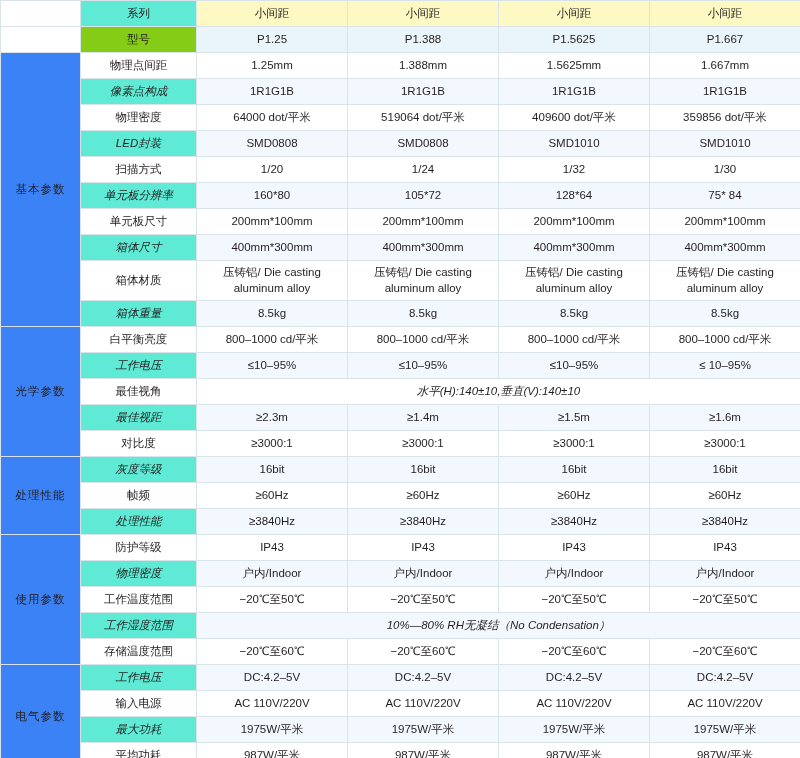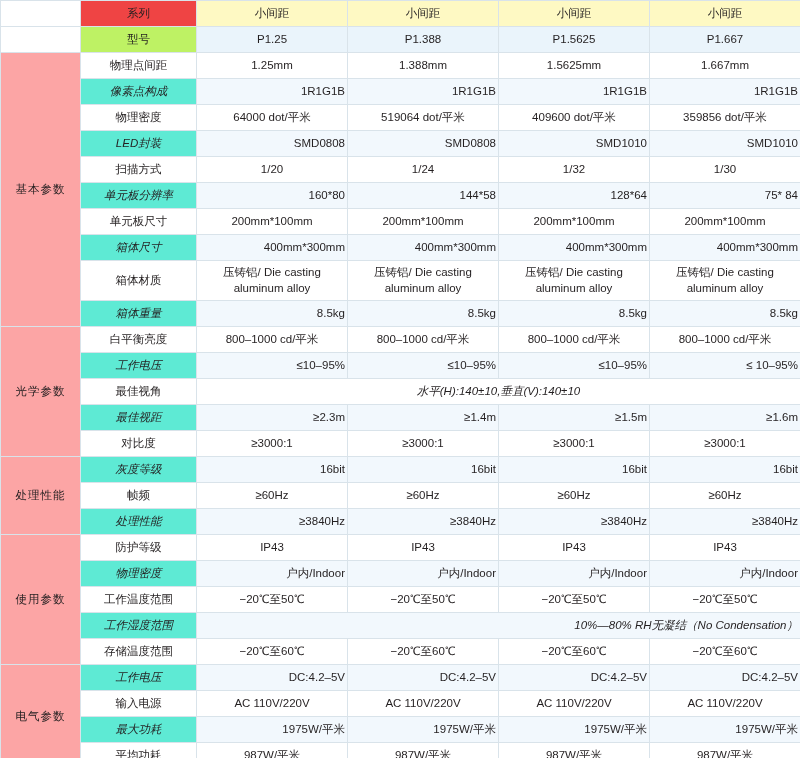--- a/index.html
+++ b/index.html
@@ -26,50 +26,50 @@
     padding: 4px 2px;
     height: 26px;
   }
   
   col.c-group { width: 80px; }
   col.c-label { width: 116px; }
   col.c-val   { width: 151px; }
 
   
   td.group {
-    background: #fca5a5;
+    background: #3b82f6;
     font-size: 12.5px;
     letter-spacing: 1px;
     color: #231f20;
   }
   
   td.label {
     background: #ffffff;
     font-size: 11.5px;
   }
   td.label.alt { background: #5eead4; font-style: italic; }
   
   td.val { background: #ffffff; }
-  td.val.alt { background: #f2f8fd; text-align: right; }
+  td.val.alt { background: #f2f8fd; }
 
   
   td.hdr-label {
-    background: #ef4444;
+    background: #5eead4;
     font-size: 12.5px;
   }
   td.hdr-val {
     background: #fef9c3;
     font-size: 12.5px;
   }
   td.hdr-val2 {
     background: #eaf4fb;
     font-size: 12.5px;
   }
   td.hdr-label2 {
-    background: #bef264;
+    background: #84cc16;
     font-size: 12.5px;
   }
   td.corner {
     background: #ffffff;
     border-left: none;
     border-top: none;
   }
   td.corner2 {
     background: #ffffff;
     border-left: none;
@@ -138,21 +138,21 @@
       <tr>
         <td class="label">扫描方式</td>
         <td class="val">1/20</td>
         <td class="val">1/24</td>
         <td class="val">1/32</td>
         <td class="val">1/30</td>
       </tr>
       <tr>
         <td class="label alt">单元板分辨率</td>
         <td class="val alt">160*80</td>
-        <td class="val alt">144*58</td>
+        <td class="val alt">105*72</td>
         <td class="val alt">128*64</td>
         <td class="val alt">75* 84</td>
       </tr>
       <tr>
         <td class="label">单元板尺寸</td>
         <td class="val">200mm*100mm</td>
         <td class="val">200mm*100mm</td>
         <td class="val">200mm*100mm</td>
         <td class="val">200mm*100mm</td>
       </tr>

